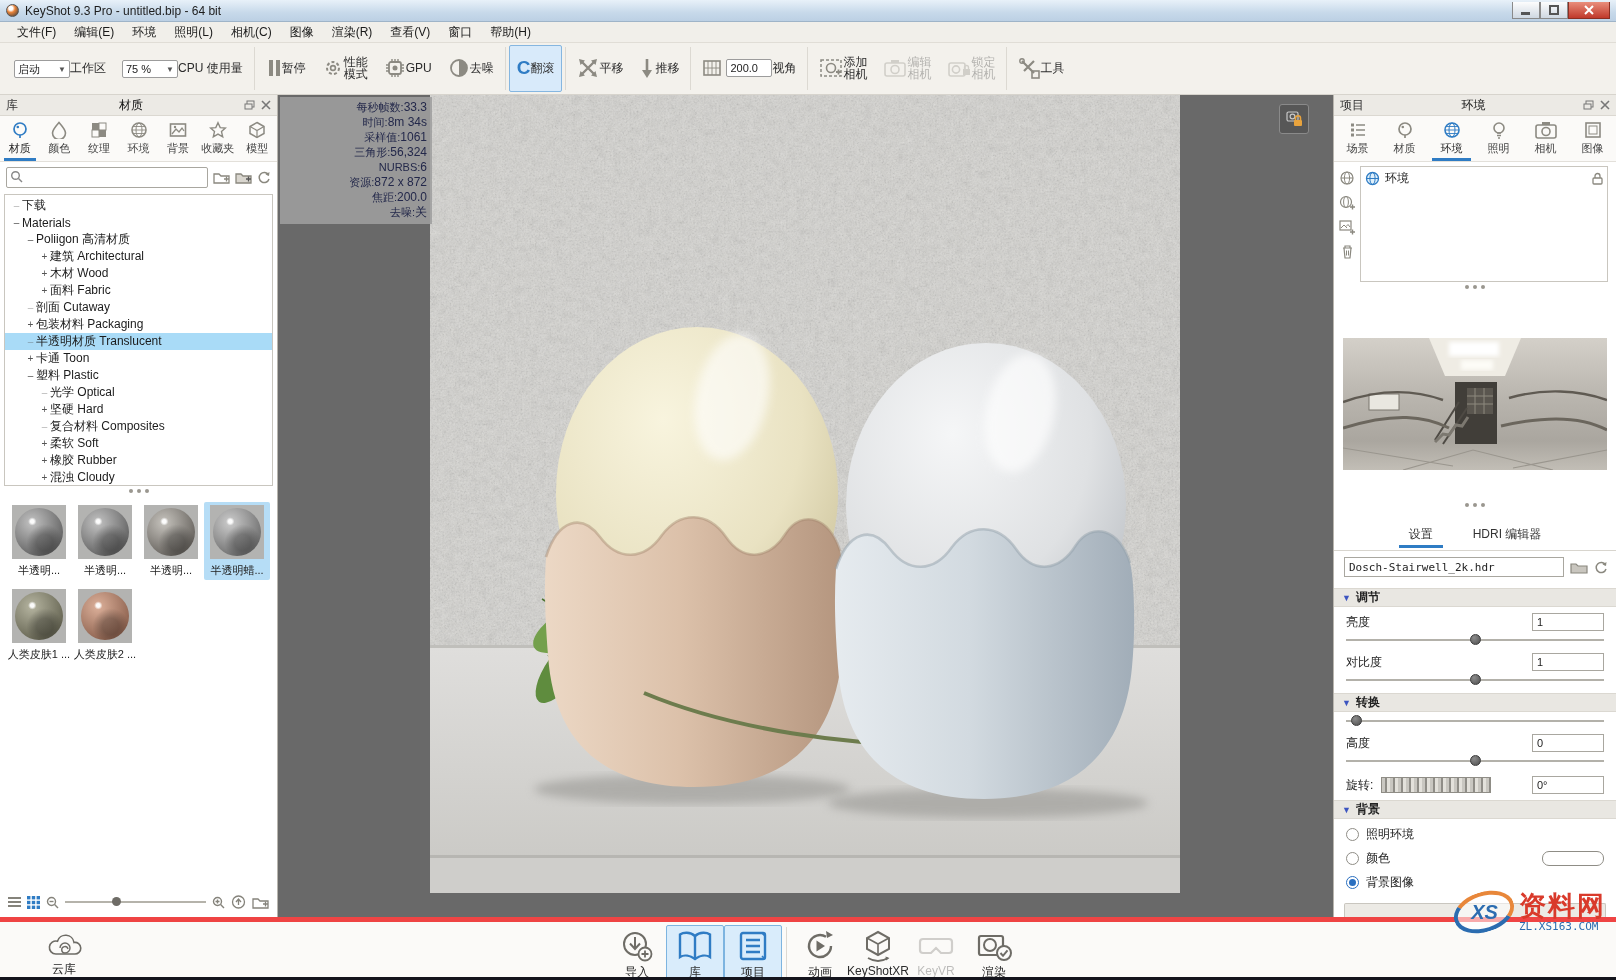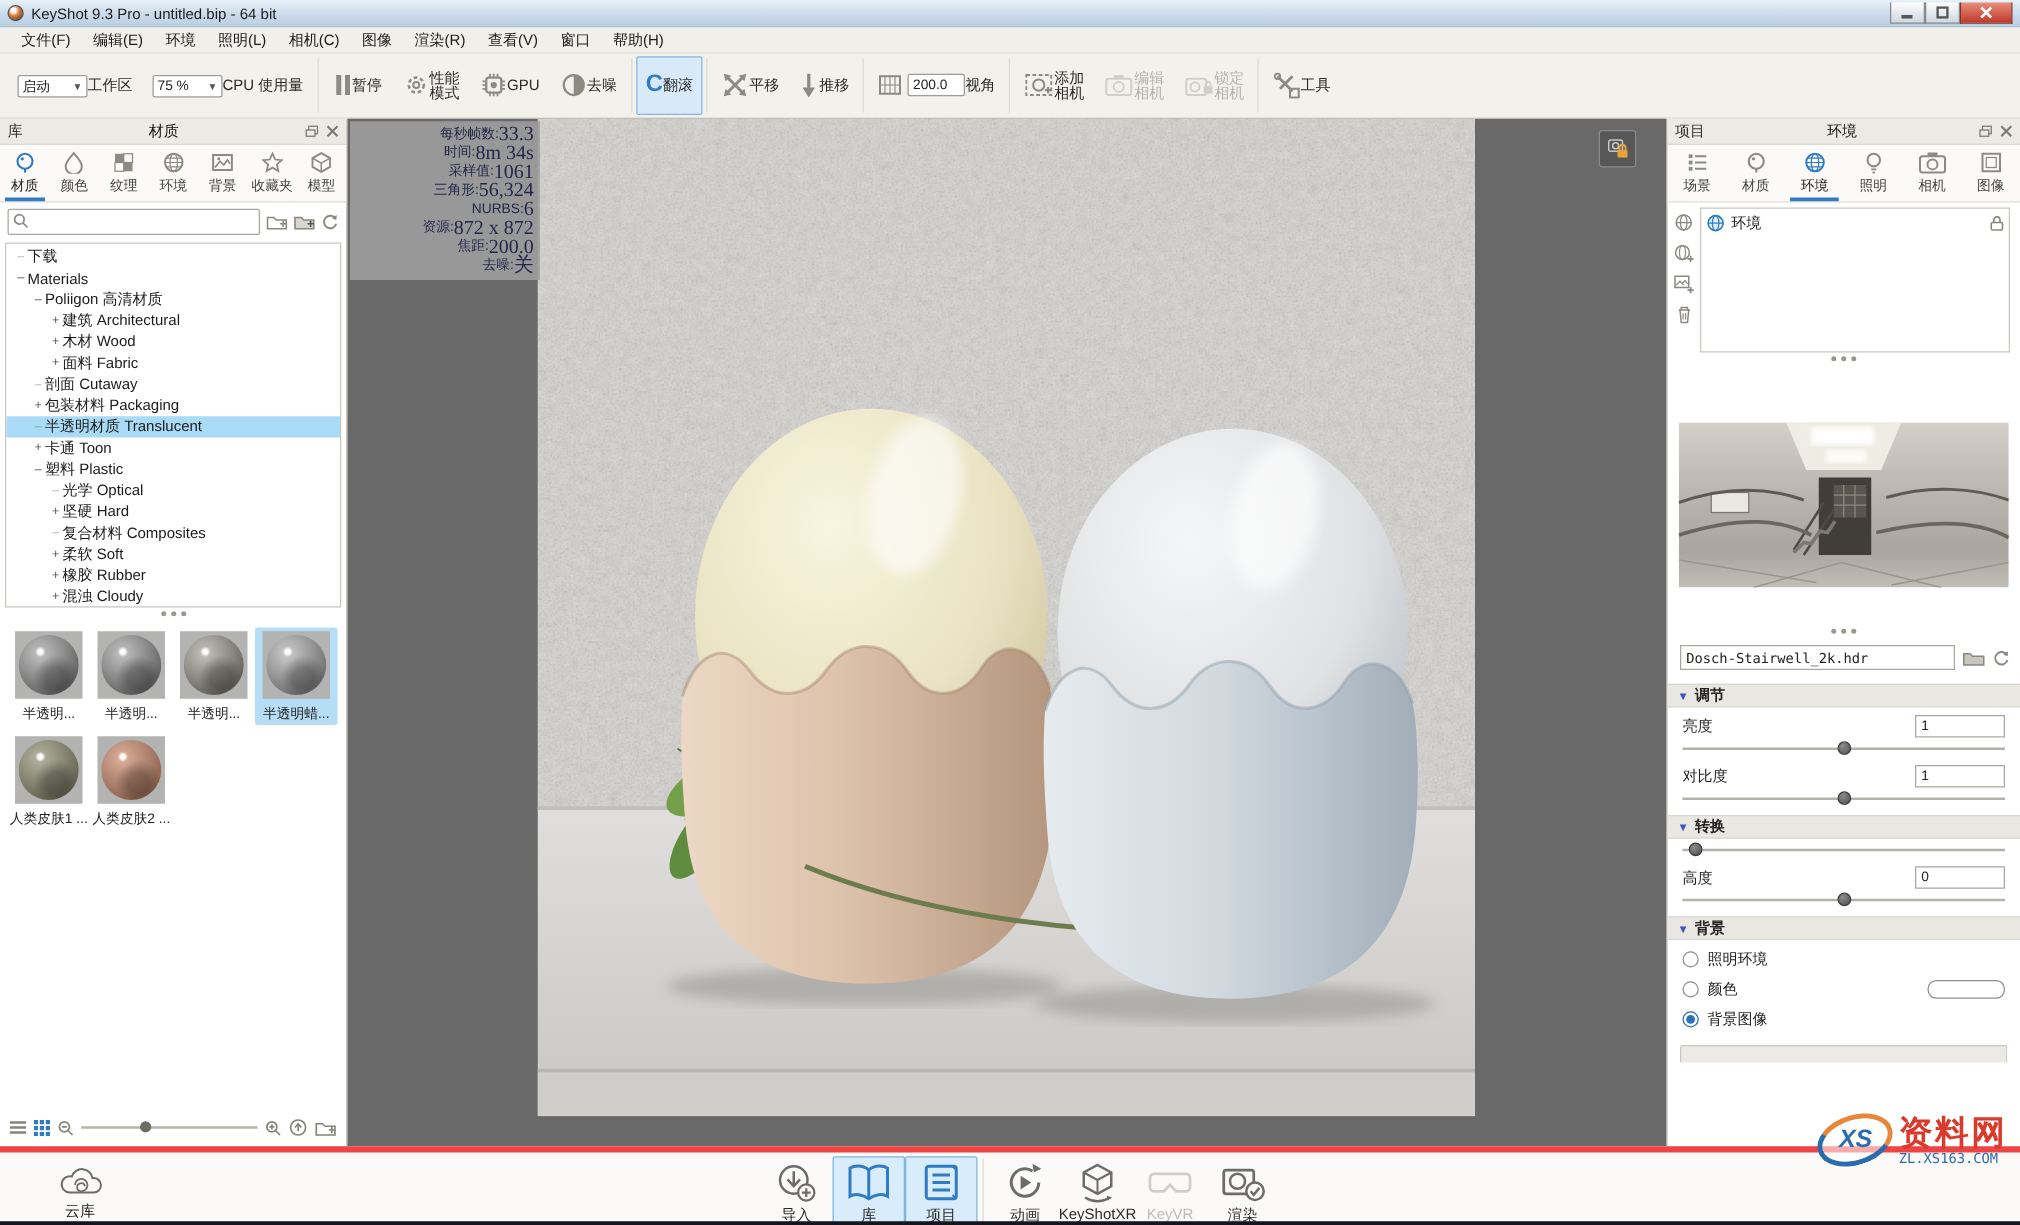--- a/index.html
+++ b/index.html
@@ -86,21 +86,21 @@
   .lb-slider { flex:1; position:relative; height:12px; }
   .lb-slider .ln { position:absolute; left:0; right:0; top:5px; height:2px; background:#b5b3ab; }
   .lb-slider .th { position:absolute; top:1px; width:9px; height:9px; border-radius:50%; background:#6e6c66; }
 
   
   .viewport { position:relative; width:1055px; height:100%; background:#696969; overflow:hidden; }
   .render { position:absolute; left:152px; top:0; }
   .stats { position:absolute; left:2px; top:2px; width:152px; background:rgba(158,158,158,0.88);
     padding:3px 5px 4px 4px; }
   .stats .srow { display:flex; justify-content:flex-end; font-size:11px; line-height:15px; color:#23284a; }
-  .stats .svalue { font-family:Liberation Serif, serif; font-size:16px; }
+  .stats .svalue { font-family:Liberation Sans, sans-serif; font-size:12px; }
   .cam-lock { position:absolute; right:24px; top:9px; width:30px; height:30px; background:#575757;
     border:1px solid #8a8a8a; border-radius:3px; display:flex; align-items:center; justify-content:center; }
 
   
   .proj-panel { width:283px; height:100%; background:#fff; border-left:1px solid #b8b5ae;
     display:flex; flex-direction:column; overflow:hidden; }
   .env-sec { display:flex; padding:4px 8px 0 2px; gap:2px; }
   .env-side { width:22px; display:flex; flex-direction:column; gap:9px; padding-top:4px; align-items:center; color:#8a887f; }
   .env-list { flex:1; border:1px solid #c9c6bf; height:116px; padding:3px 4px; display:flex; align-items:flex-start; }
   .env-item { display:flex; align-items:center; gap:5px; flex:1; }
@@ -926,20 +926,24 @@
         <path d="M158 88 C210 76 242 80 264 92" stroke="#6b665d" stroke-width="3" fill="none"></path>
         <path d="M0 110 L110 128 M264 112 L170 130 M60 132 L130 112 L210 132" stroke="#9a968e" stroke-width="1.2" fill="none"></path>
       </svg>
 
       <div class="dots" style="margin-top:30px">
           <i></i>
           <i></i>
           <i></i>
         </div>
 
+      <div class="stabs" id="settingsTabs">
+          <span class="stab active">设置</span>
+          <span class="stab">HDRI 编辑器</span>
+        </div>
 
       <div class="filerow">
         <div class="filefield">Dosch-Stairwell_2k.hdr</div>
         <span class="fic">
             <svg class="ic" width="18" height="13">
               <path d="M1 3 h5 l2 2 h9 v7 h-16 z" fill="#c9c6bf" stroke="#8a887f" stroke-width="1.2"></path>
             </svg>
           </span>
         <span class="fic">
             <svg class="ic" width="14" height="13">
@@ -981,20 +985,25 @@
             <span class="ln"></span>
             <span class="th" style="left: 4%;"></span>
           </div>
           <div class="ctlrow">
             <span class="cl">高度</span>
             <div class="cf">0</div>
           </div>
           <div class="sliderline">
             <span class="ln"></span>
             <span class="th" style="left: 50%;"></span>
+          </div>
+          <div class="scrubrow">
+            <span class="cl">旋转:</span>
+            <div class="scrub"></div>
+            <div class="cf2">0°</div>
           </div>
         </div>
 
       <div class="secbar">
         <span class="tri">▼</span>
         <span class="st">背景</span>
       </div>
       <div id="bgRows">
           <div class="rrow">
             <span class="radio"></span>

